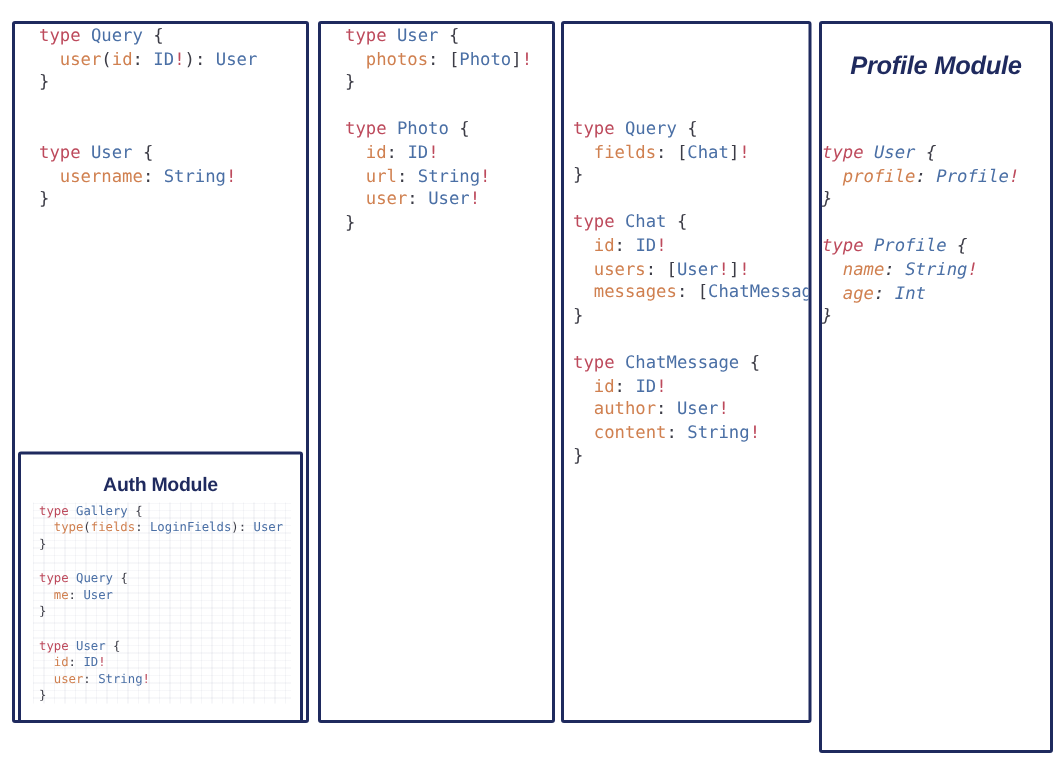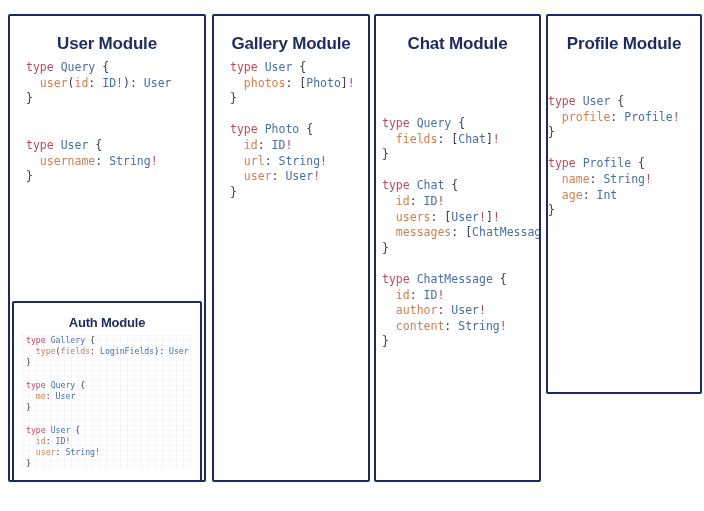--- a/index.html
+++ b/index.html
@@ -92,21 +92,20 @@
   }
   .code-pad { padding-left: 16px; }
   .code-pad-sm { padding-left: 4px; }
 </style>
 </head>
 <body>
 
 <div id="board">
 
   <div class="module-card card-main" style="left:8px; top:14px; width:198px; height:468px;">
-    <div class="module-title">User Module</div>
     <div class="code-block code-pad"><span class="t-kw">type</span> <span class="t-type">Query</span> <span class="t-pun">{</span>
   <span class="t-field">user</span><span class="t-pun">(</span><span class="t-field">id</span><span class="t-pun">:</span> <span class="t-type">ID</span><span class="t-bang">!</span><span class="t-pun">)</span><span class="t-pun">:</span> <span class="t-type">User</span>
 <span class="t-pun">}</span>
 
 
 <span class="t-kw">type</span> <span class="t-type">User</span> <span class="t-pun">{</span>
   <span class="t-field">username</span><span class="t-pun">:</span> <span class="t-type">String</span><span class="t-bang">!</span>
 <span class="t-pun">}</span></div>
 
     <div class="card-sub" style="left:2px; top:241px; width:190px; height:223px;margin-top:44px;">
@@ -122,52 +121,50 @@
 
 <span class="t-kw">type</span> <span class="t-type">User</span> <span class="t-pun">{</span>
   <span class="t-field">id</span><span class="t-pun">:</span> <span class="t-type">ID</span><span class="t-bang">!</span>
   <span class="t-field">user</span><span class="t-pun">:</span> <span class="t-type">String</span><span class="t-bang">!</span>
 <span class="t-pun">}</span></div>
       </div>
     </div>
   </div>
 
   <div class="module-card card-main" style="left:212px; top:14px; width:158px; height:468px;">
-    <div class="module-title">Gallery Module</div>
     <div class="code-block code-pad" style=""><span class="t-kw">type</span> <span class="t-type">User</span> <span class="t-pun">{</span>
   <span class="t-field">photos</span><span class="t-pun">:</span> <span class="t-pun">[</span><span class="t-type">Photo</span><span class="t-pun">]</span><span class="t-bang">!</span>
 <span class="t-pun">}</span>
 
 <span class="t-kw">type</span> <span class="t-type">Photo</span> <span class="t-pun">{</span>
   <span class="t-field">id</span><span class="t-pun">:</span> <span class="t-type">ID</span><span class="t-bang">!</span>
   <span class="t-field">url</span><span class="t-pun">:</span> <span class="t-type">String</span><span class="t-bang">!</span>
   <span class="t-field">user</span><span class="t-pun">:</span> <span class="t-type">User</span><span class="t-bang">!</span>
 <span class="t-pun">}</span></div>
   </div>
 
   <div class="module-card card-main" style="left:374px; top:14px; width:167px; height:468px;">
-    <div class="module-title">Chat Module</div>
     <div class="code-block" style="margin-top:62px; padding-left:6px;"><span class="t-kw">type</span> <span class="t-type">Query</span> <span class="t-pun">{</span>
   <span class="t-field">fields</span><span class="t-pun">:</span> <span class="t-pun">[</span><span class="t-type">Chat</span><span class="t-pun">]</span><span class="t-bang">!</span>
 <span class="t-pun">}</span>
 
 <span class="t-kw">type</span> <span class="t-type">Chat</span> <span class="t-pun">{</span>
   <span class="t-field">id</span><span class="t-pun">:</span> <span class="t-type">ID</span><span class="t-bang">!</span>
   <span class="t-field">users</span><span class="t-pun">:</span> <span class="t-pun">[</span><span class="t-type">User</span><span class="t-bang">!</span><span class="t-pun">]</span><span class="t-bang">!</span>
   <span class="t-field">messages</span><span class="t-pun">:</span> <span class="t-pun">[</span><span class="t-type">ChatMessage</span>
 <span class="t-pun">}</span>
 
 <span class="t-kw">type</span> <span class="t-type">ChatMessage</span> <span class="t-pun">{</span>
   <span class="t-field">id</span><span class="t-pun">:</span> <span class="t-type">ID</span><span class="t-bang">!</span>
   <span class="t-field">author</span><span class="t-pun">:</span> <span class="t-type">User</span><span class="t-bang">!</span>
   <span class="t-field">content</span><span class="t-pun">:</span> <span class="t-type">String</span><span class="t-bang">!</span>
 <span class="t-pun">}</span></div>
   </div>
 
-  <div class="module-card card-main" style="left:546px; top:14px; width:156px; height:380px;">
+  <div class="module-card card-main" style="left:546px; top:14px; width:156px; height:488px;font-style:italic;">
     <div class="module-title">Profile Module</div>
     <div class="code-block" style="margin-top:40px; "><span class="t-kw">type</span> <span class="t-type">User</span> <span class="t-pun">{</span>
   <span class="t-field">profile</span><span class="t-pun">:</span> <span class="t-type">Profile</span><span class="t-bang">!</span>
 <span class="t-pun">}</span>
 
 <span class="t-kw">type</span> <span class="t-type">Profile</span> <span class="t-pun">{</span>
   <span class="t-field">name</span><span class="t-pun">:</span> <span class="t-type">String</span><span class="t-bang">!</span>
   <span class="t-field">age</span><span class="t-pun">:</span> <span class="t-type">Int</span>
 <span class="t-pun">}</span></div>
   </div>

